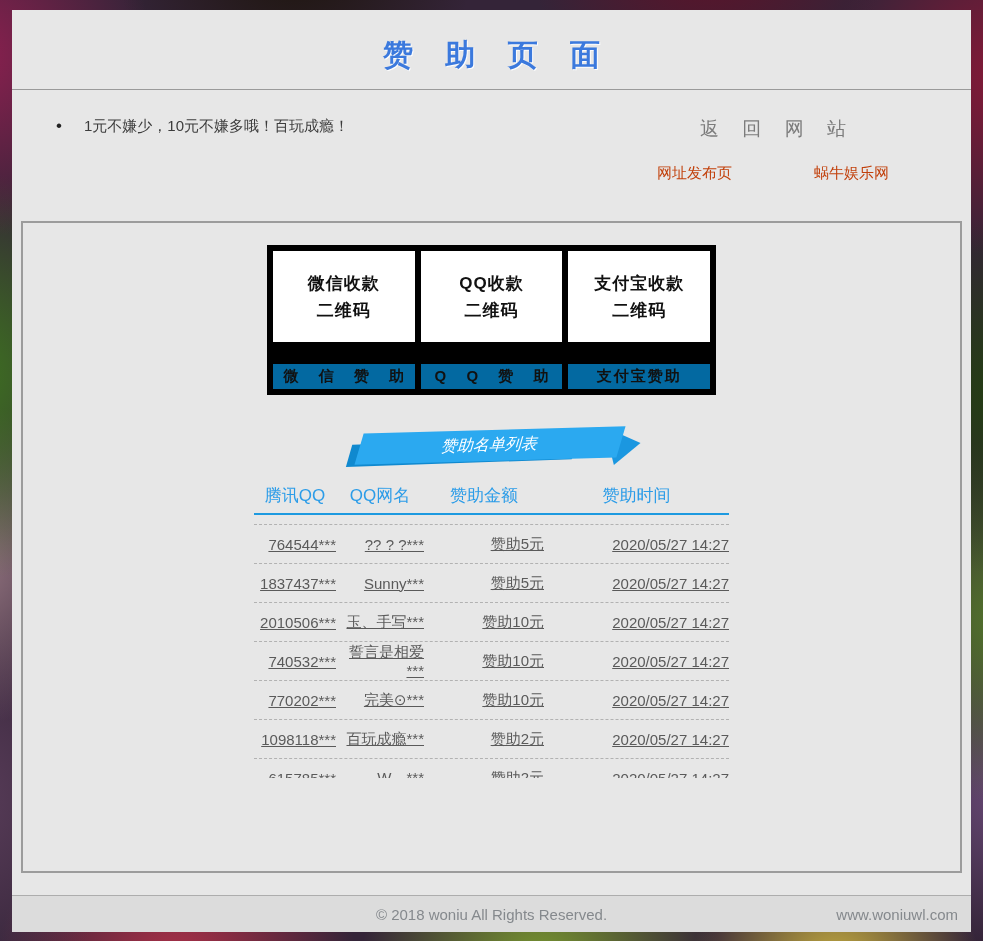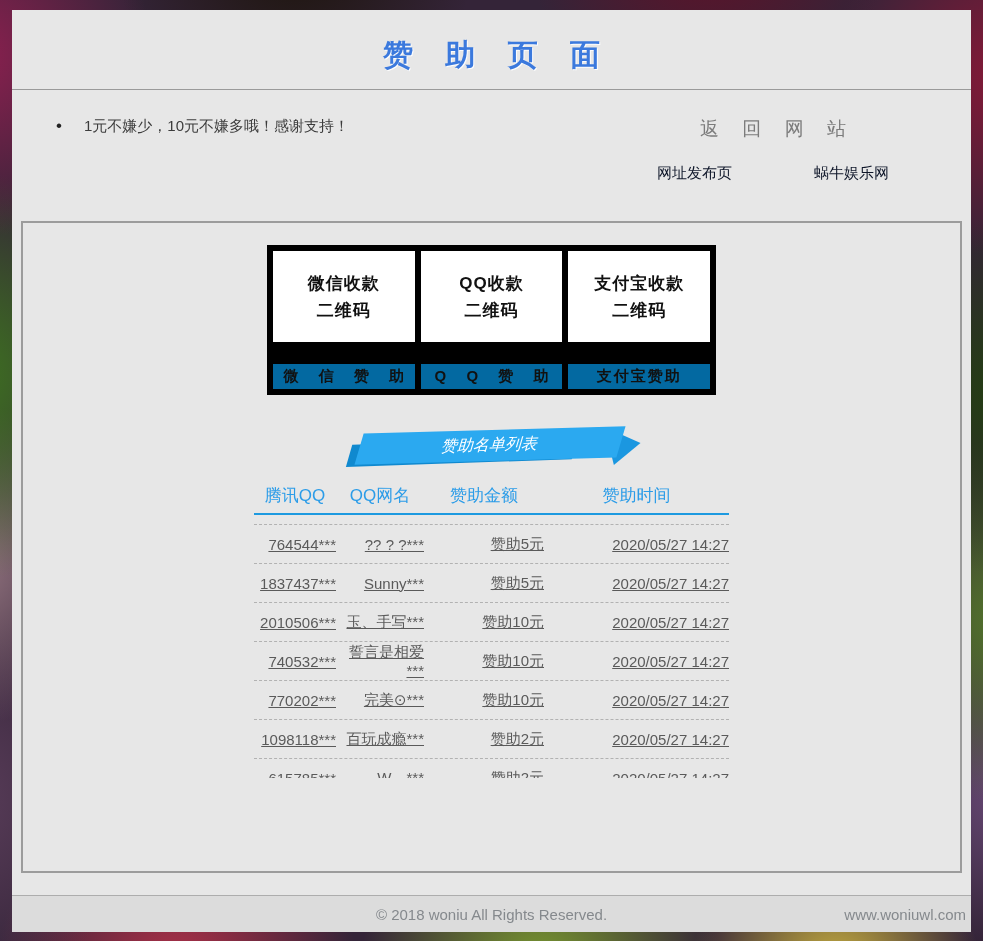--- a/index.html
+++ b/index.html
@@ -49,21 +49,21 @@
   .info-heading {
     text-align:center; color:#7c7c7c; font-size:19px; font-weight:normal;
     letter-spacing:9px; text-indent:9px; margin-bottom:22px;
   }
   .bullet-line {
     display:flex; align-items:center; padding-left:44px;
     color:#3c3c3c; font-size:15px;
   }
   .bullet-dot { font-size:17px; color:#222; margin-right:22px; }
   .links-row { display:flex; justify-content:center; gap:82px; }
-  .site-link { color:#0f172a; font-size:15px; text-decoration:none; cursor:pointer; }
+  .site-link { color:#c2410c; font-size:15px; text-decoration:none; cursor:pointer; }
   
   .main-box {
     margin:0 9px; height:652px; border:2px solid #9c9c9c;
     padding-top:22px; overflow:hidden;
   }
   
   .qr-plate {
     width:449px; height:150px; margin:0 auto; background:#000;
     padding:6px; display:flex; gap:6px;
   }
@@ -105,36 +105,36 @@
     display:flex; height:39px; align-items:center;
     border-top:1px dashed #b2b2b2;
   }
   .td { color:#5a5a5a; font-size:15px; text-align:right;text-decoration:underline; }
   
   .page-footer {
     margin-top:22px; height:37px; background:#dcdcdc; border-top:1px solid #adadad;
     position:relative; display:flex; align-items:center; justify-content:center;
   }
   .copyright { color:#85898d; font-size:15px; }
-  .footer-site { position:absolute; right:5px; color:#85898d; font-size:15px; }
+  .footer-site { position:absolute; right:13px; color:#85898d; font-size:15px; }
 </style>
 </head>
 <body>
 
 <div class="page-card">
 
   <div class="page-header">
     <div class="page-title">赞 助 页 面</div>
   </div>
 
   <div class="info-row">
     <div class="info-col">
       <div class="bullet-line">
         <span class="bullet-dot">•</span>
-        <span>1元不嫌少，10元不嫌多哦！感谢支持！</span>
+        <span>1元不嫌少，10元不嫌多哦！百玩成瘾！</span>
       </div>
     </div>
     <div class="info-col right">
       <h3 class="info-heading">返 回 网 站</h3>
       <div class="links-row">
           <a class="site-link" href="#">网址发布页</a>
           <a class="site-link" href="#">蜗牛娱乐网</a>
         </div>
     </div>
   </div>

